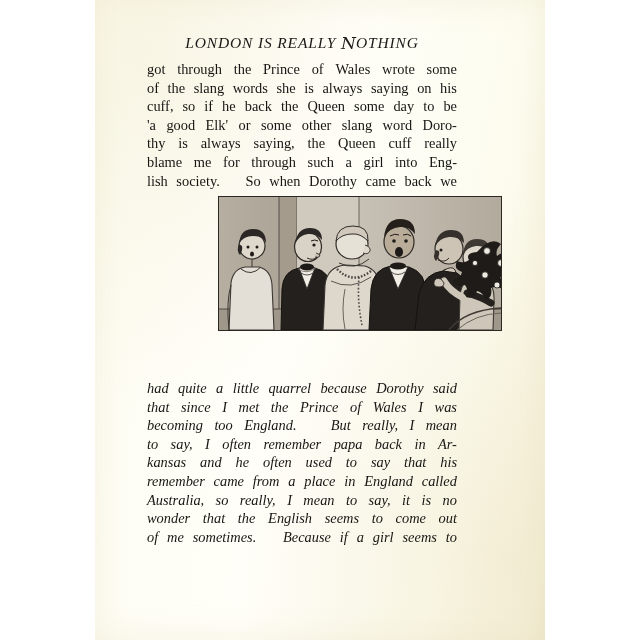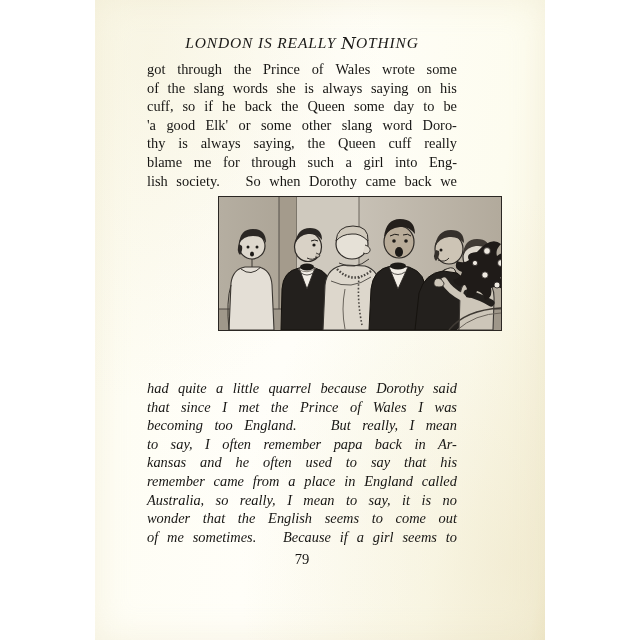--- a/index.html
+++ b/index.html
@@ -440,17 +440,16 @@
             <span></span>
             <span>Because</span>
             <span>if</span>
             <span>a</span>
             <span>girl</span>
             <span>seems</span>
             <span>to</span>
           </span>
         </div>
 
-      <div class="folio">79</div>
 
     </div>
   </div>
 </div>
 
 </body></html>

